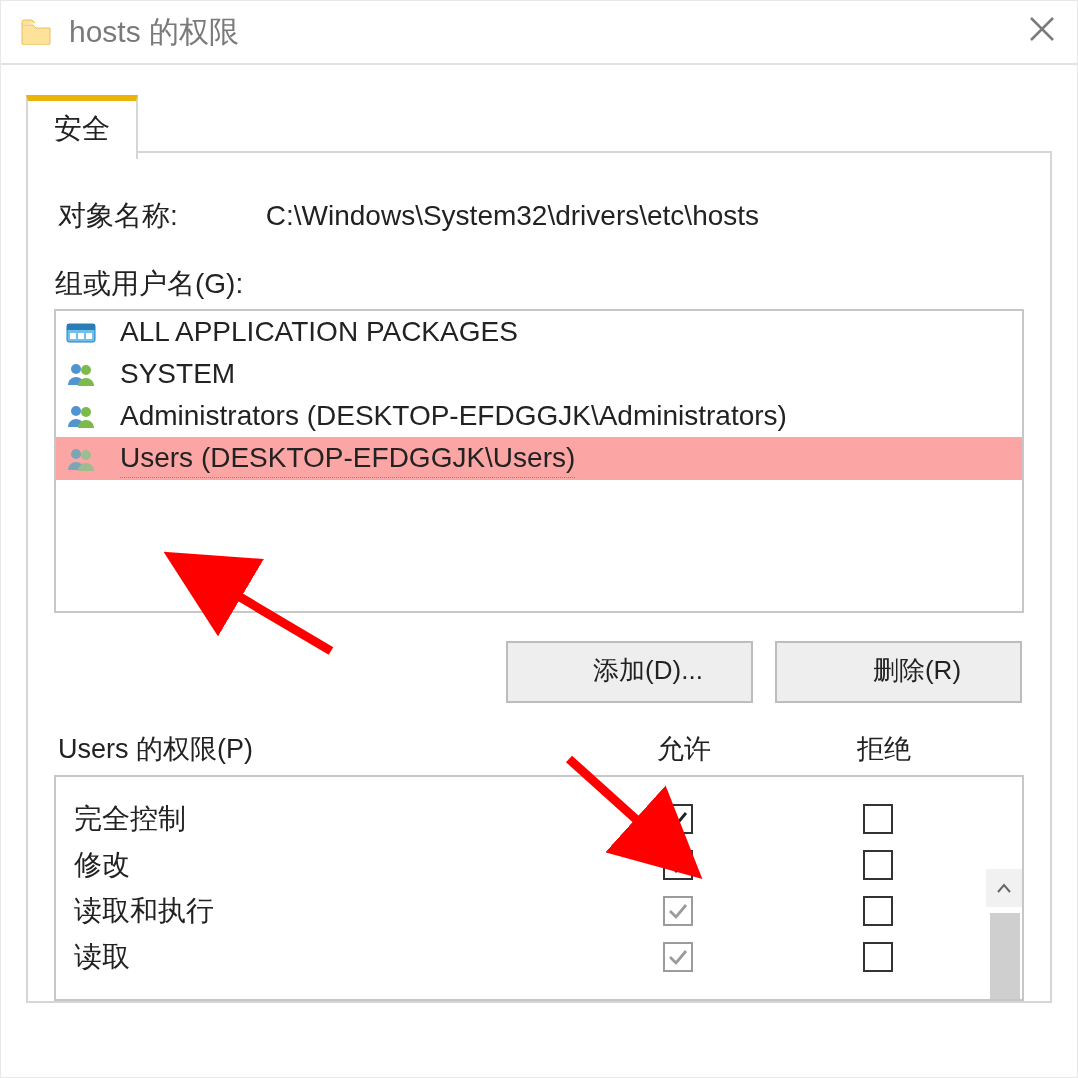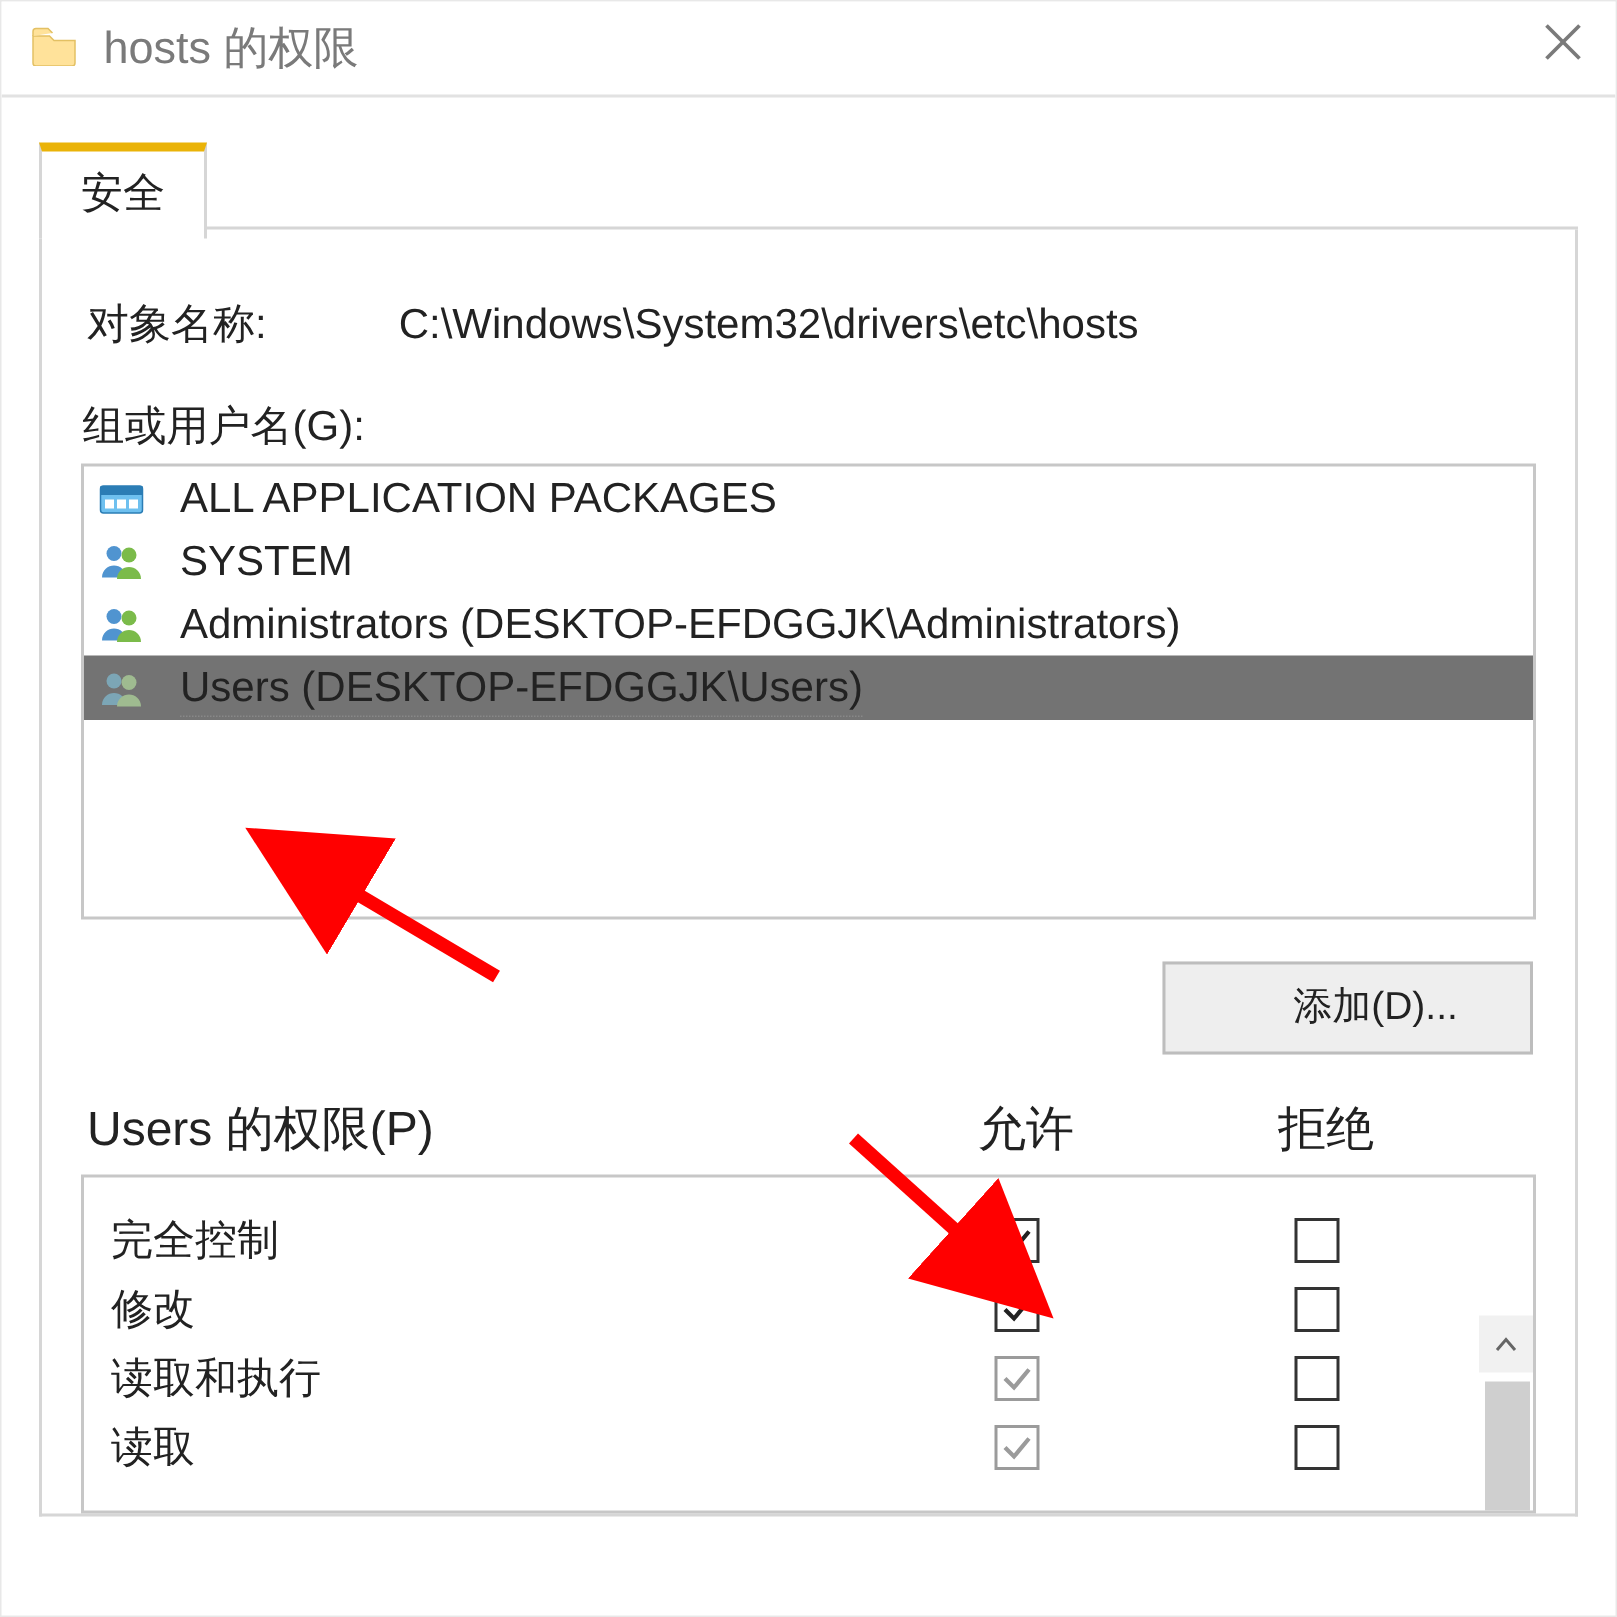--- a/index.html
+++ b/index.html
@@ -39,31 +39,31 @@
     .groups-label { margin:30px 0 6px 1px; font-size:28px; color:#222; }
 
     .listbox {
       border:2px solid #c7c7c7; height:300px; overflow:hidden;
       background:#ffffff;
     }
     .listbox .item {
       display:flex; align-items:center; gap:24px;
       padding:2px 8px 2px 10px; font-size:28px; line-height:38px;
     }
-    .listbox .item.sel { background:#737373; }
+    .listbox .item.sel { background:#fca5a5; }
     .listbox .item.sel .txt { border-bottom:1px dotted #888; }
     .listbox .item svg { display:block; }
 
     .btnrow { display:flex; justify-content:flex-end; gap:22px; margin:28px 2px 20px 2px; }
     .btn {
       width:206px; height:58px; line-height:54px; text-align:center;
       border:2px solid #bdbdbd; background:#eeeeee; font-size:26px; color:#222;padding-left:37px;
     }
 
-    .perm-header { display:flex; align-items:flex-end; margin:28px 4px 8px 4px; font-size:32px;justify-content:center; }
+    .perm-header { display:flex; align-items:flex-end; margin:28px 4px 8px 4px; font-size:27px;justify-content:center; }
     .perm-header .ph-name { flex:1; }
     .perm-header .ph-allow { width:200px; text-align:center; }
     .perm-header .ph-deny  { width:200px; text-align:center; }
     .perm-header .ph-scroll{ width:36px; }
 
     .permbox { border:2px solid #c7c7c7; height:222px; overflow:hidden; display:flex;align-items:center; }
     .permbox .rows { flex:1; }
     .permbox .scrollbar { width:36px; background:#f1f1f1; position:relative; }
     .permbox .scrollbar .up {
       height:38px; display:flex; align-items:center; justify-content:center;
@@ -164,20 +164,21 @@
             <circle cx="20" cy="9" r="5" fill="#9fbb90"></circle>
             <path d="M12 25c0-5 4-8 8-8s8 3 8 8" fill="#9fbb90"></path>
           </svg>
         </span>
         <span class="txt">Users (DESKTOP-EFDGGJK\Users)</span>
       </div>
     </div>
 
   <div class="btnrow">
     <div class="btn">添加(D)...</div>
+    <div class="btn">删除(R)</div>
   </div>
 
   <div class="perm-header">
     <div class="ph-name">Users 的权限(P)</div>
     <div class="ph-allow">允许</div>
     <div class="ph-deny">拒绝</div>
     <div class="ph-scroll"></div>
   </div>
 
   <div class="permbox">

